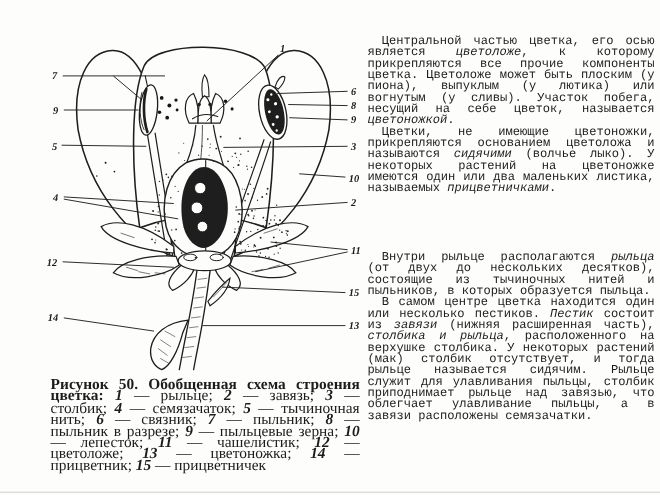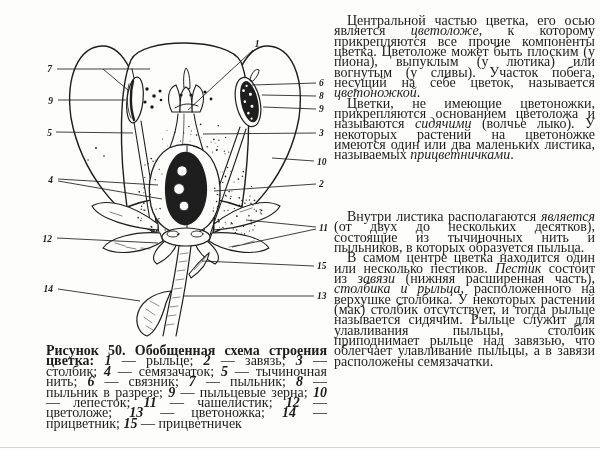--- a/index.html
+++ b/index.html
@@ -5,22 +5,22 @@
   html,body{margin:0;padding:0;}
   body{
     width:600px;height:450px;overflow:hidden;position:relative;
     background:#fdfdfb;font-family:"Liberation Serif",serif;color:#1c1c1c;
   }
   .page{position:absolute;inset:0;}
   .page-edge{position:absolute;left:0;right:0;bottom:2px;height:1px;background:#d6d4d0;}
 
   
   .textcol{
-    position:absolute;left:334px;top:16px;width:261px;
-    font-size:14px;line-height:10.35px;text-align:justify;
+    position:absolute;left:334px;top:33px;width:261px;
+    font-size:11px;line-height:10.35px;text-align:justify;font-family:Liberation Mono, monospace;
   }
   .textcol p{margin:0;text-indent:13px;}
   .textcol p.spaced{margin-top:51px;}
   .textcol i{font-style:italic;}
 
   
   .caption{
     position:absolute;left:46px;top:346px;width:281px;
     font-size:14px;line-height:10.4px;text-align:justify;
   }
@@ -335,21 +335,21 @@
       <text class="lbl" x="319" y="187" data-name="label-2">2</text>
       <text class="lbl" x="319" y="231" data-name="label-11">11</text>
       <text class="lbl" x="317" y="269" data-name="label-15">15</text>
       <text class="lbl" x="317" y="299" data-name="label-13">13</text>
     </g>
   </svg>
 
   <div class="textcol" data-name="body-text-column">
     <p data-name="paragraph-receptacle"><span data-name="text-run">Центральной частью цветка, его осью является </span><i data-name="term-receptacle">цветоложе</i><span data-name="text-run">, к которому прикрепляются все прочие компоненты цветка. Цветоложе может быть плоским (у пиона), выпуклым (у лютика) или вогнутым (у сливы). Участок побега, несущий на себе цветок, называется </span><i data-name="term-pedicel">цветоножкой</i><span data-name="text-run">.</span></p>
     <p data-name="paragraph-sessile-flowers"><span data-name="text-run">Цветки, не имеющие цветоножки, прикрепляются основанием цветоложа и называются </span><i data-name="term-sessile">сидячими</i><span data-name="text-run"> (волчье лыко). У некоторых растений на цветоножке имеются один или два маленьких листика, называемых </span><i data-name="term-bractlets">прицветничками</i><span data-name="text-run">.</span></p>
-    <p class="spaced" data-name="paragraph-stamens"><span data-name="text-run">Внутри листика располагаются </span><i data-name="term-stamens">является</i><span data-name="text-run"> (от двух до нескольких десятков), состоящие из тычиночных нить и пыльников, в которых образуется пыльца.</span></p>
+    <p class="spaced" data-name="paragraph-stamens"><span data-name="text-run">Внутри рыльце располагаются </span><i data-name="term-stamens">рыльца</i><span data-name="text-run"> (от двух до нескольких десятков), состоящие из тычиночных нитей и пыльников, в которых образуется пыльца.</span></p>
     <p data-name="paragraph-pistil"><span data-name="text-run">В самом центре цветка находится один или несколько пестиков. </span><i data-name="term-pistil">Пестик</i><span data-name="text-run"> состоит из </span><i data-name="term-ovary">завязи</i><span data-name="text-run"> (нижняя расширенная часть), </span><i data-name="term-style-stigma">столбика и рыльца</i><span data-name="text-run">, расположенного на верхушке столбика. У некоторых растений (мак) столбик отсутствует, и тогда рыльце называется сидячим. Рыльце служит для улавливания пыльцы, столбик приподнимает рыльце над завязью, что облегчает улавливание пыльцы, а в завязи расположены семязачатки.</span></p>
   </div>
 
   <div class="caption" data-name="figure-caption">
     <span class="b" data-name="figure-number">Рисунок 50.</span><span class="b" data-name="figure-title"> Обобщенная схема строения цветка: </span><i data-name="caption-item-number">1</i><span data-name="caption-item-label"> — рыльце; </span><i data-name="caption-item-number">2</i><span data-name="caption-item-label"> — завязь; </span><i data-name="caption-item-number">3</i><span data-name="caption-item-label"> — столбик; </span><i data-name="caption-item-number">4</i><span data-name="caption-item-label"> — семязачаток; </span><i data-name="caption-item-number">5</i><span data-name="caption-item-label"> — тычиночная нить; </span><i data-name="caption-item-number">6</i><span data-name="caption-item-label"> — связник; </span><i data-name="caption-item-number">7</i><span data-name="caption-item-label"> — пыльник; </span><i data-name="caption-item-number">8</i><span data-name="caption-item-label"> — пыльник в разрезе; </span><i data-name="caption-item-number">9</i><span data-name="caption-item-label"> — пыльцевые зерна; </span><i data-name="caption-item-number">10</i><span data-name="caption-item-label"> — лепесток; </span><i data-name="caption-item-number">11</i><span data-name="caption-item-label"> — чашелистик; </span><i data-name="caption-item-number">12</i><span data-name="caption-item-label"> — цветоложе; </span><i data-name="caption-item-number">13</i><span data-name="caption-item-label"> — цветоножка; </span><i data-name="caption-item-number">14</i><span data-name="caption-item-label"> — прицветник; </span><i data-name="caption-item-number">15</i><span data-name="caption-item-label"> — прицветничек</span>
   </div>
 
   <div class="page-edge" data-name="page-bottom-edge"></div>
 </div>
 

